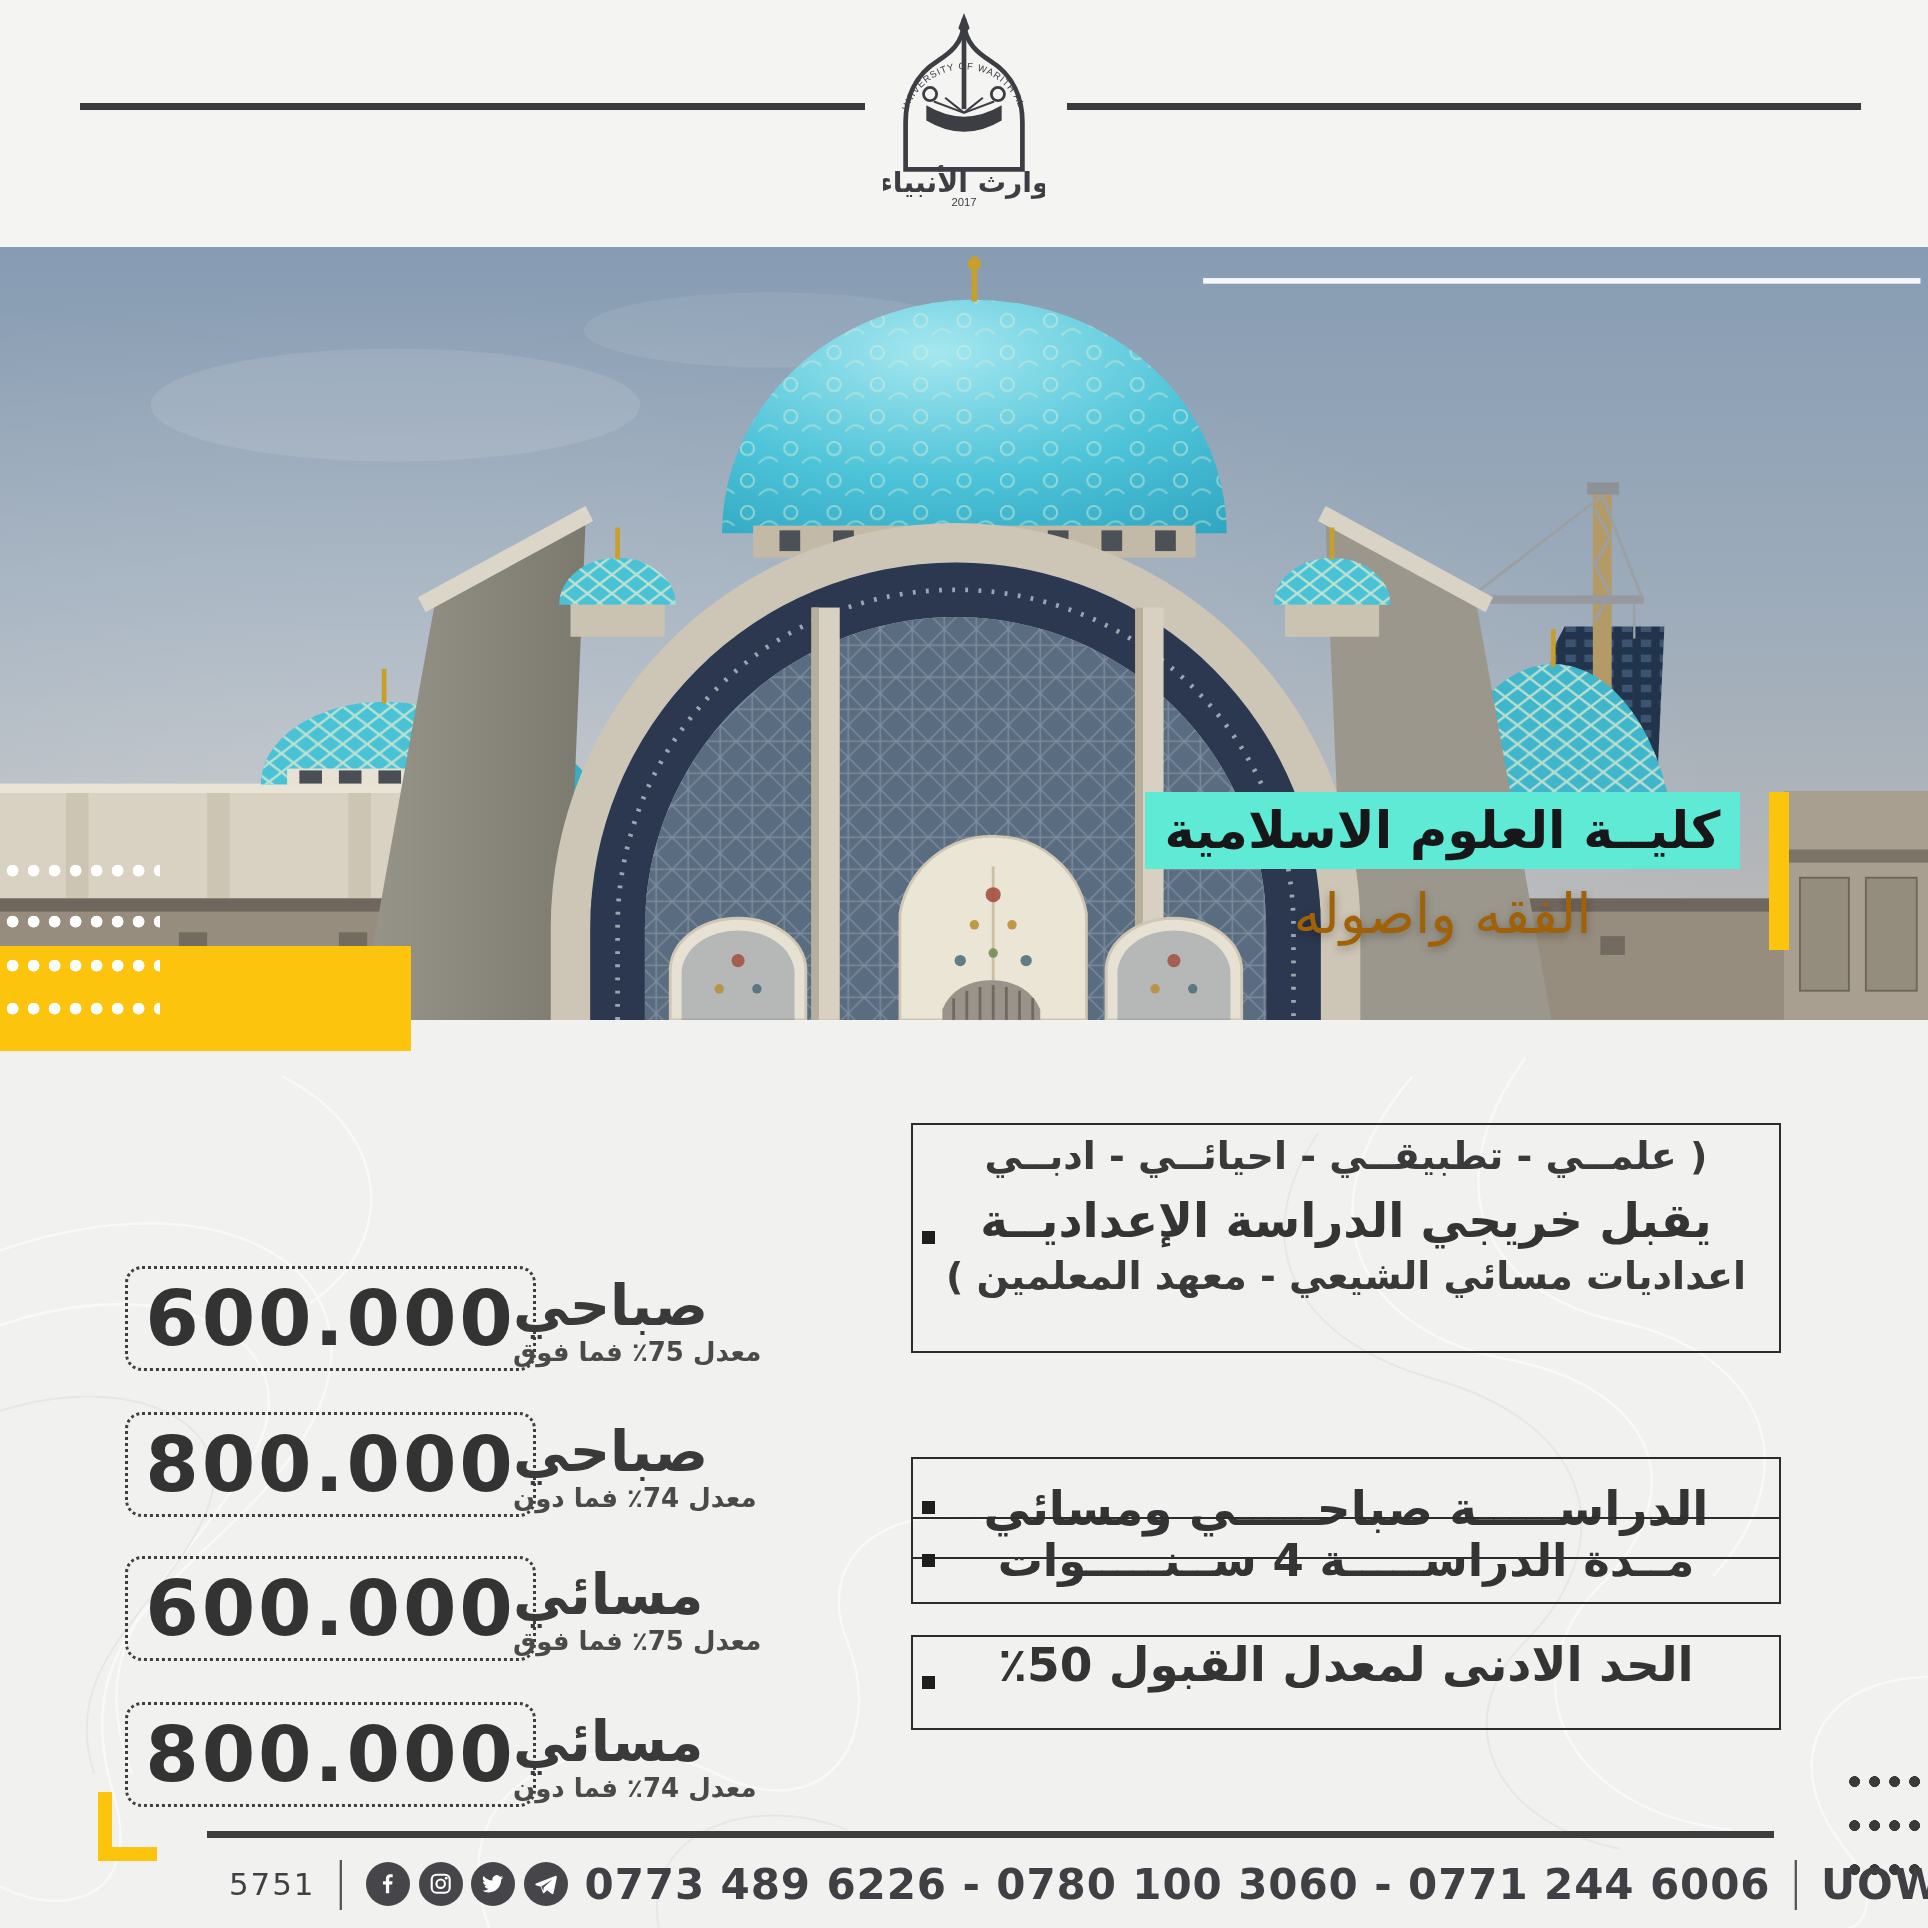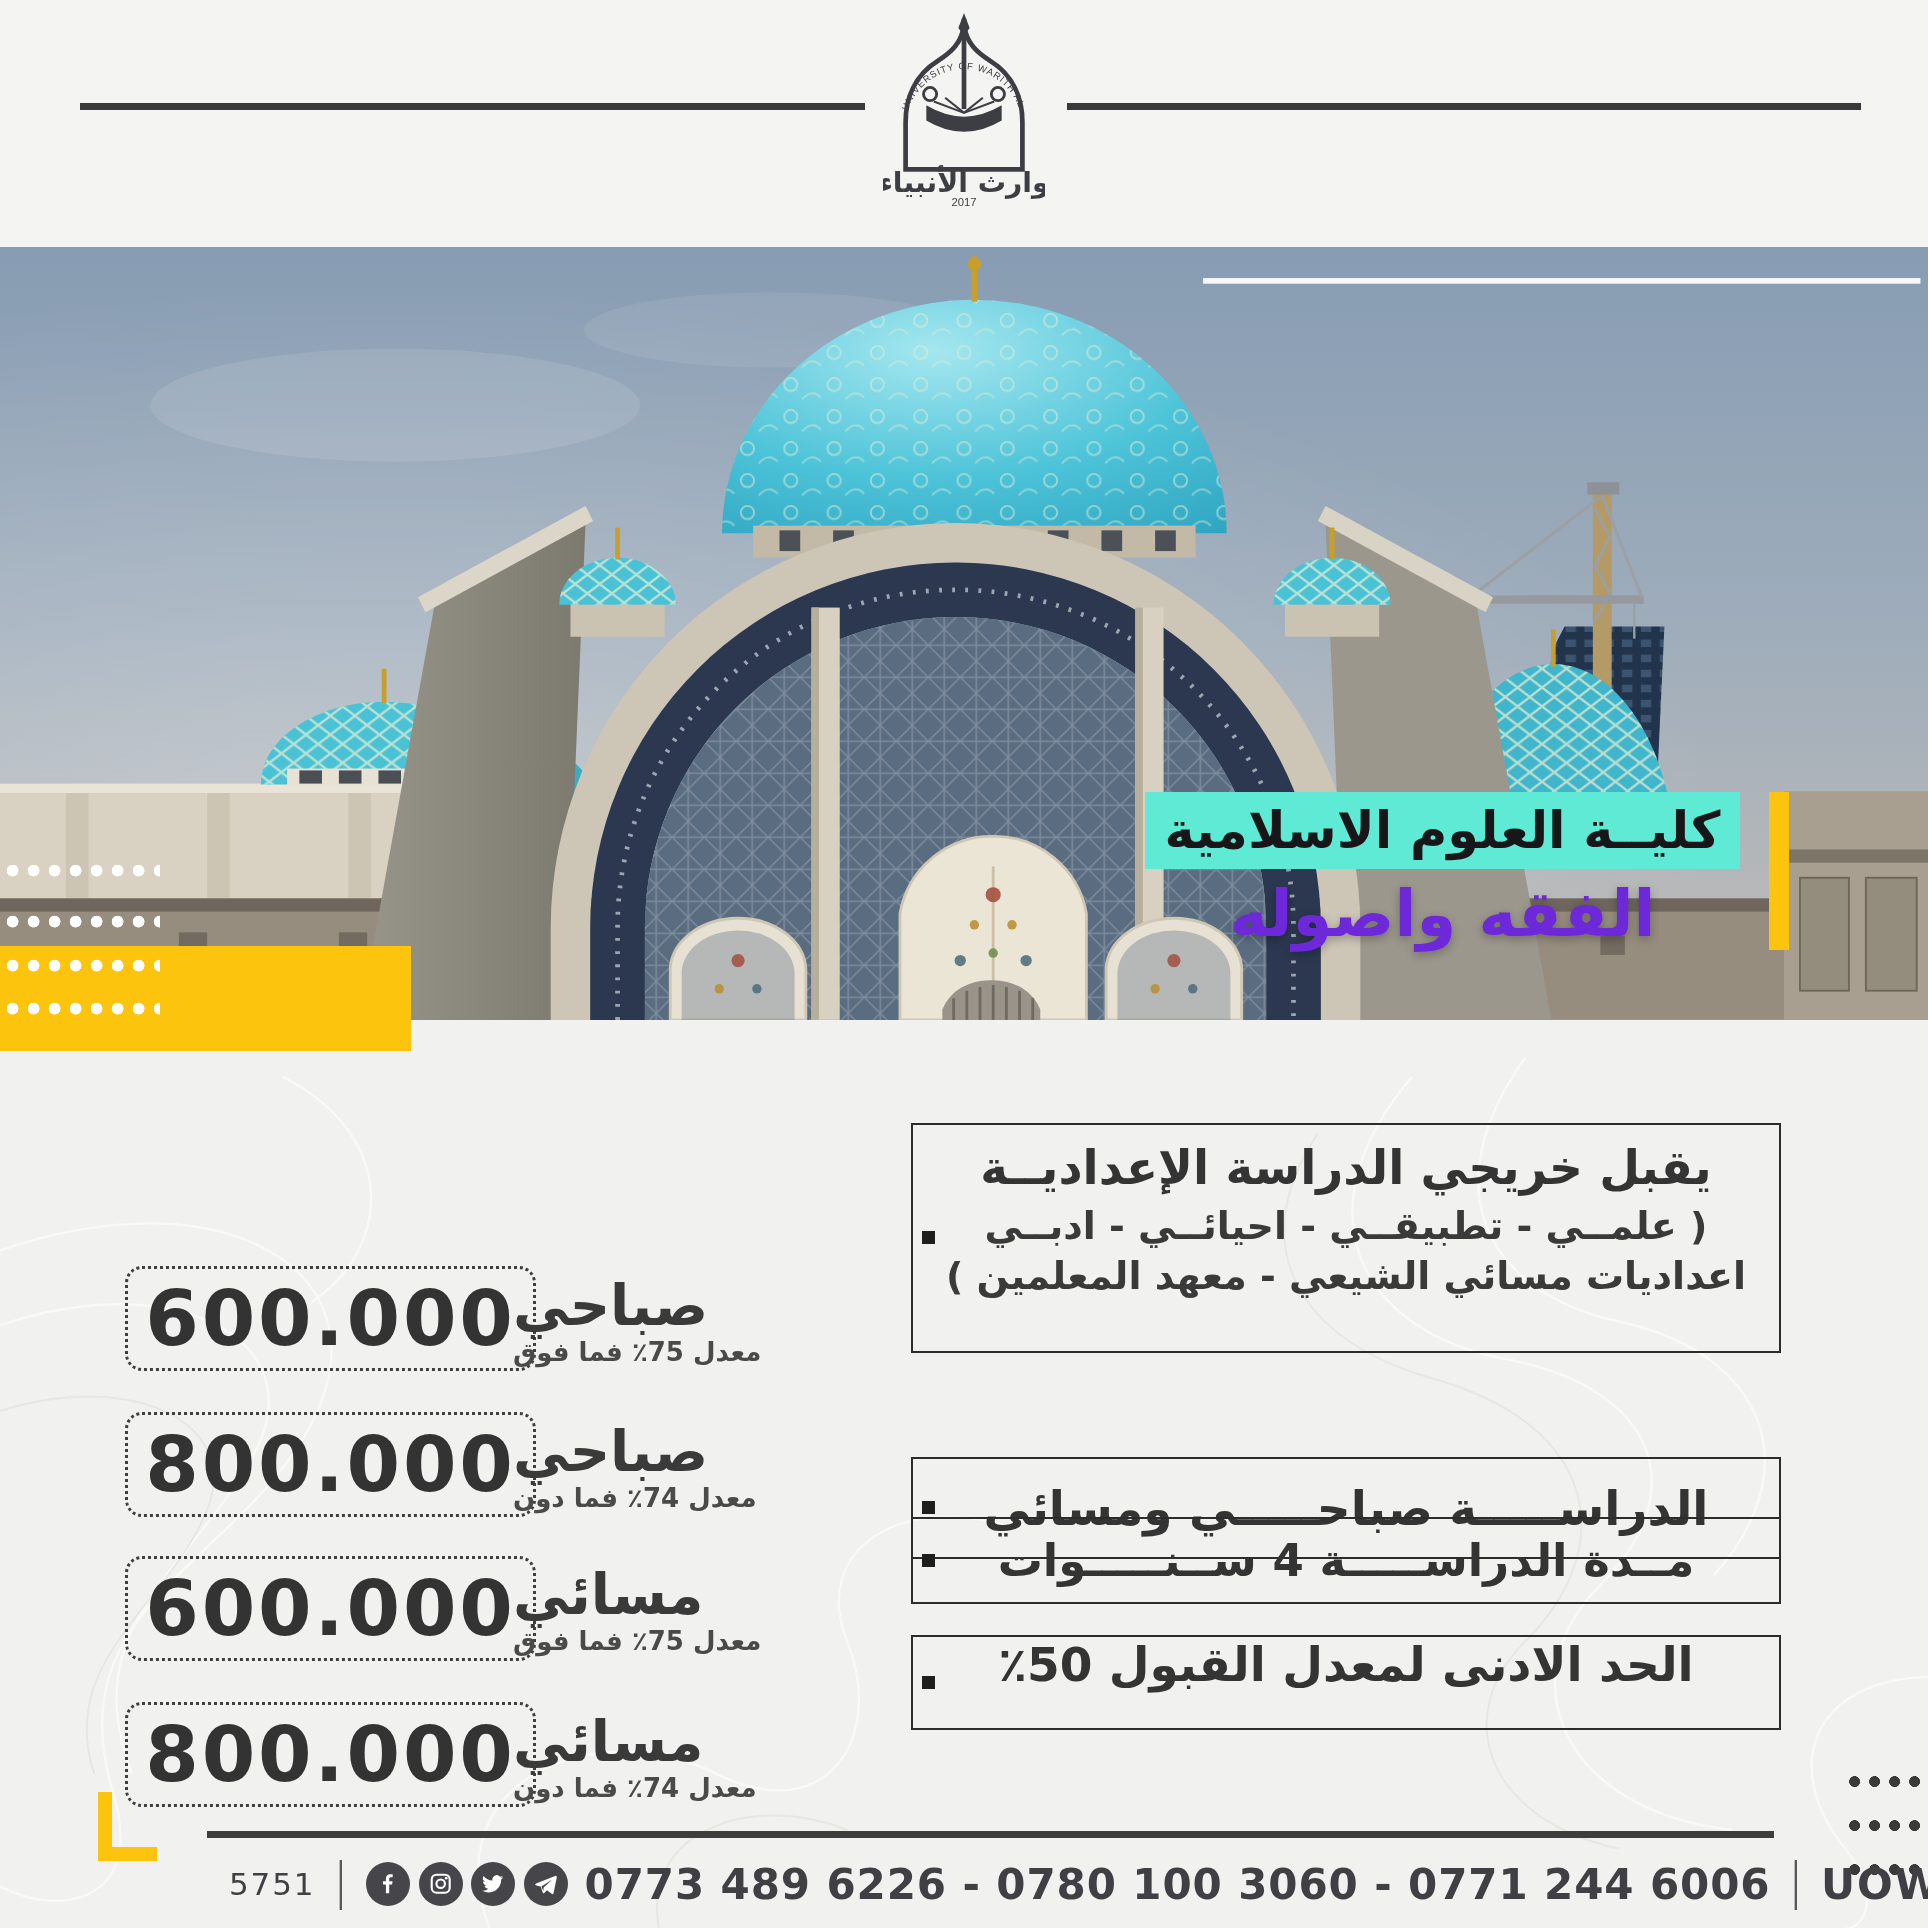--- a/index.html
+++ b/index.html
@@ -15,21 +15,21 @@
   
   .photo{left:0;top:245px;width:1928px;height:775px;z-index:1;}
   
   .dotrow{height:13px;background-image:radial-gradient(circle at 6.6px 6.6px,#ffffff 5.6px,transparent 6.2px);
           background-size:21px 13px;background-repeat:repeat-x;z-index:5;}
   .yrect{left:0;top:946px;width:411px;height:105px;background:var(--yellow);z-index:4;}
   .titlebox{left:1145px;top:792px;width:595px;height:77px;background:#5eead4;z-index:5;
             display:flex;align-items:center;justify-content:center;}
   .titlebox .t{font-size:51px;font-weight:bold;color:#17171a;direction:rtl;letter-spacing:0;}
   .dept{left:1145px;top:867px;width:595px;height:94px;z-index:5;display:flex;align-items:center;justify-content:center;
-        font-size:64px;font-weight:bold;color:#6d28d9;direction:rtl;text-shadow:0 2.8px 9.4px rgba(0,0,0,.28);}
+        font-size:55px;font-weight:normal;color:#a16207;direction:rtl;text-shadow:0 2.8px 9.4px rgba(0,0,0,.28);}
   .ybar{left:1769px;top:792px;width:20px;height:158px;background:var(--yellow);z-index:5;}
   
   .contour{left:0;top:1020px;width:1928px;height:909px;z-index:0;}
   .heading{left:94px;top:1117px;width:669px;height:127px;z-index:2;direction:rtl;text-align:center;
            font-size:89px;font-weight:bold;color:#3b3b3b;}
   .trow-box{left:125px;width:411px;height:105px;border:3.8px dotted #3f3f3f;border-radius:17px;z-index:2;
             display:flex;align-items:center;justify-content:center;box-sizing:border-box;}
   .trow-amount{font-size:77px;font-weight:bold;color:#333333;letter-spacing:2.8px;}
   .trow-label{left:513px;width:297px;height:68px;z-index:2;direction:rtl;text-align:left;
               font-size:56px;font-weight:bold;color:#3a3a3a;}
@@ -312,22 +312,22 @@
   <div class="abs trow-box" style="top:1702px;">
     <span class="trow-amount">800.000</span>
     </div>
   <div class="abs trow-label" style="top:1709px;">مسائي</div>
   <div class="abs trow-note" style="top:1773px;">معدل 74٪ فما دون</div>
 
   <div class="abs ylmark"></div>
 
   <div class="abs abox" style="top:1123px;height:230px;">
     <span class="bullet"></span>
+    <div class="abox-line" style="font-size:38px;margin-top:9.4px;color:#3a3a3a;">( علمــي - تطبيقــي - احيائــي - ادبــي</div>
     <div class="abox-line" style="font-size:47px;margin-top:15px;">يقبل خريجي الدراسة الإعداديــة</div>
-    <div class="abox-line" style="font-size:38px;margin-top:9.4px;color:#3a3a3a;">( علمــي - تطبيقــي - احيائــي - ادبــي</div>
     <div class="abox-line" style="font-size:38px;margin-top:5.6px;color:#3a3a3a;">اعداديات مسائي الشيعي - معهد المعلمين )</div>
   </div>
   <div class="abs abox" style="top:1457px;height:102px;display:flex;align-items:center;justify-content:center;">
     <span class="bullet"></span>
     <div class="abox-line" style="font-size:47px;">الدراســـــة صباحـــــي ومسائي</div>
   </div>
   <div class="abs abox" style="top:1517px;height:87px;display:flex;align-items:center;justify-content:center;">
     <span class="bullet"></span>
     <div class="abox-line" style="font-size:45px;">مــدة الدراســـــة 4 ســنـــــوات</div>
   </div>

